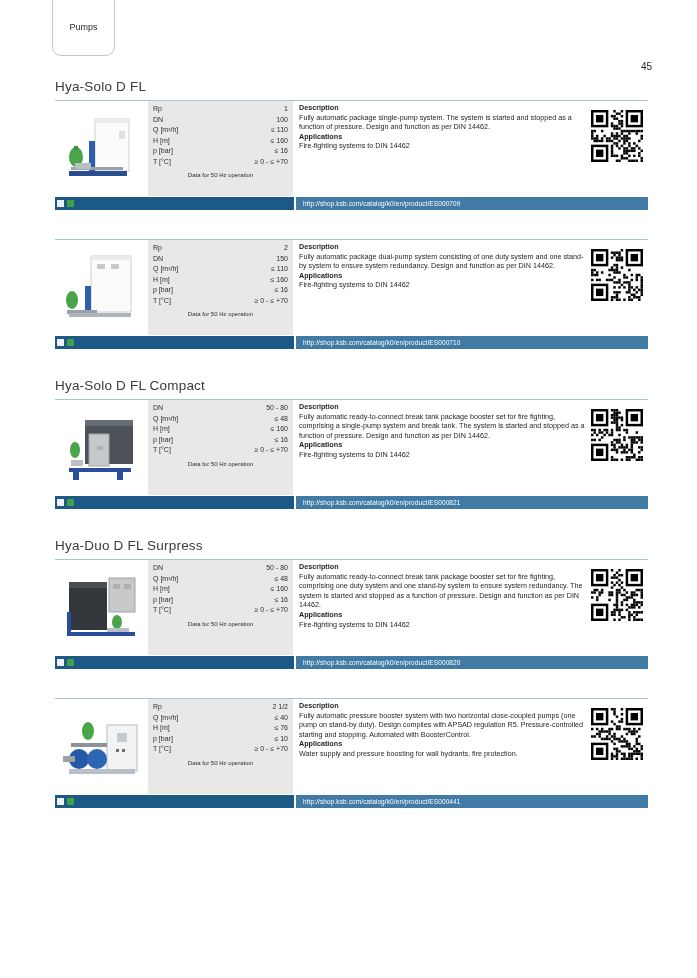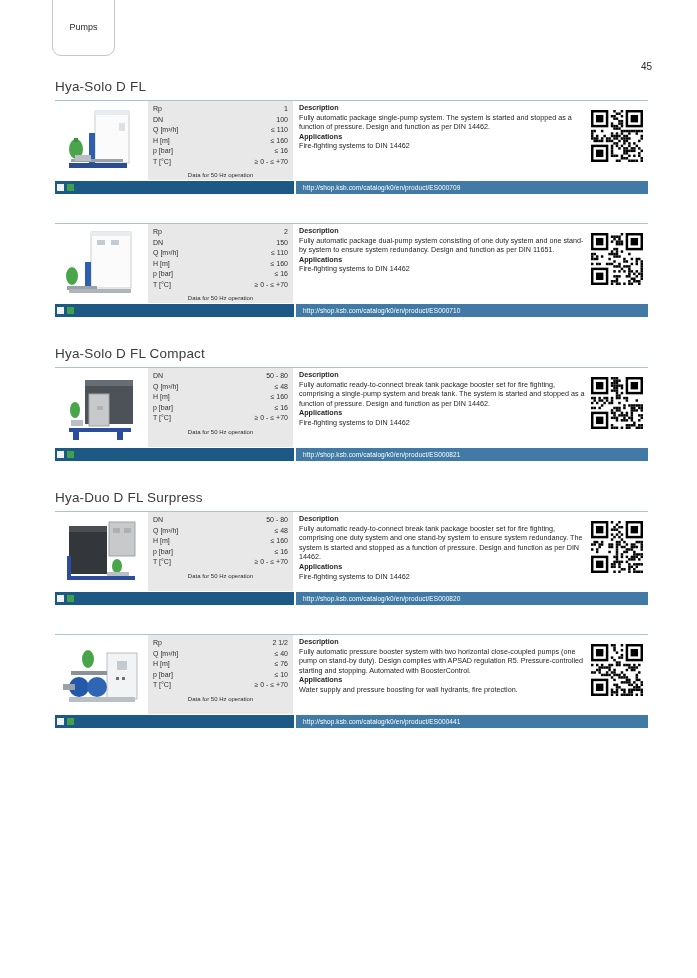--- a/index.html
+++ b/index.html
@@ -15,21 +15,21 @@
   }
   .tab span { margin-top:4px; }
   .page-num { position:absolute; top:26px; right:45px; font-size:10px; color:#2a2a2a;margin-top:35px; }
 
   
   #products { position:absolute; top:0; left:55px; width:593px; }
   .product:first-child { margin-top:79px; }
   .product { margin-top:29px; }
   .product-title { font-size:13.5px; font-weight:normal; color:#3b3b3b; letter-spacing:.2px; margin-bottom:6px; }
 
-  .product-body { border-top:1px solid #a9c3d8; display:flex; height:80px; }
+  .product-body { border-top:1px solid #a9c3d8; display:flex; height:96px; }
   .photo-cell { width:93px; display:flex; align-items:center; justify-content:center; }
   .photo-cell svg { display:block; }
 
   .spec-table { width:145px; background:#e8e8e8; padding:3px 5px 2px 5px; display:flex; flex-direction:column; }
   .spec-row { display:flex; justify-content:space-between; font-size:7px; line-height:10.5px; color:#2e2e2e; }
   .spec-label { white-space:nowrap; }
   .spec-value { white-space:nowrap; }
   .spec-note { font-size:6px; text-align:center; color:#2e2e2e; margin-top:5px; }
 
   .desc-cell { flex:1; padding:2px 6px 0 6px; font-size:7.2px; line-height:9.6px; color:#1f1f1f; }
@@ -286,21 +286,21 @@
             </div>
             <div class="spec-row">
               <span class="spec-label">T [°C]</span>
               <span class="spec-value">≥ 0 - ≤ +70</span>
             </div>
           </div>
         <div class="spec-note">Data for 50 Hz operation</div>
       </div>
       <div class="desc-cell">
         <div class="desc-heading">Description</div>
-        <div>Fully automatic package dual-pump system consisting of one duty system and one stand-by system to ensure system redundancy. Design and function as per DIN 11651.</div>
+        <div>Fully automatic package dual-pump system consisting of one duty system and one stand-by system to ensure system redundancy. Design and function as per DIN 14462.</div>
         <div class="desc-heading">Applications</div>
         <div>Fire-fighting systems to DIN 14462</div>
       </div>
       <div class="qr-cell">
         <svg class="qr" width="52" height="52" viewBox="0 0 42 42">
             <rect x="0" y="0" width="42" height="42" fill="#ffffff"></rect>
             <rect x="0" y="0" width="14" height="14" fill="#000"></rect>
             <rect x="2" y="2" width="10" height="10" fill="#fff"></rect>
             <rect x="4" y="4" width="6" height="6" fill="#000"></rect>
             <rect x="28" y="0" width="14" height="14" fill="#000"></rect>

